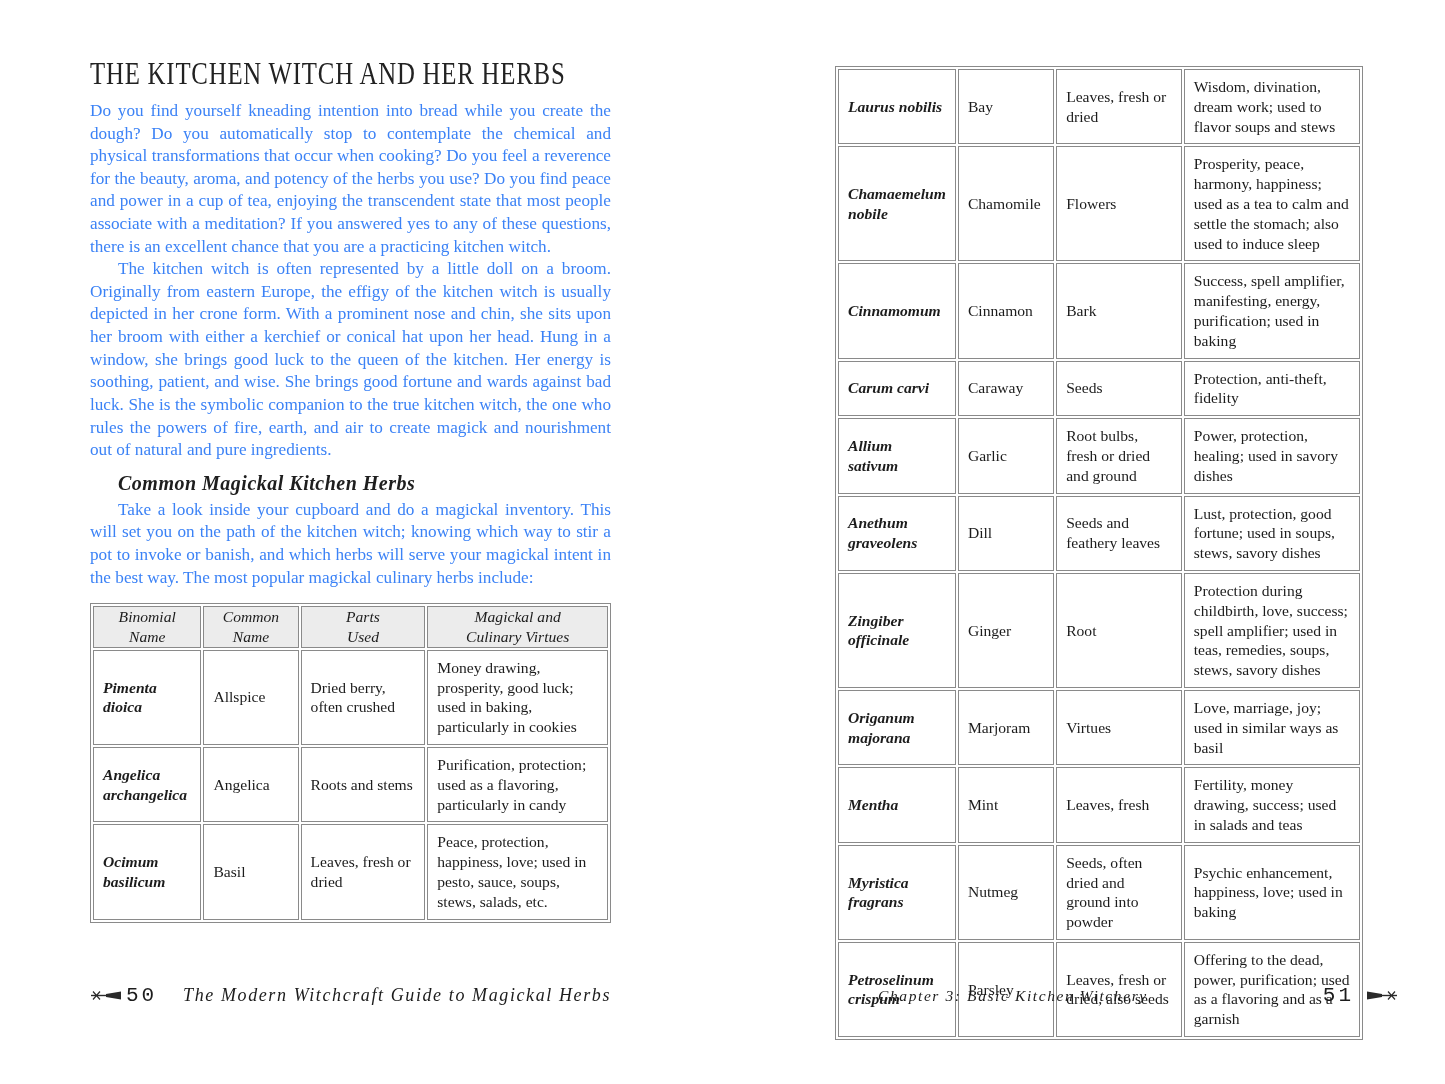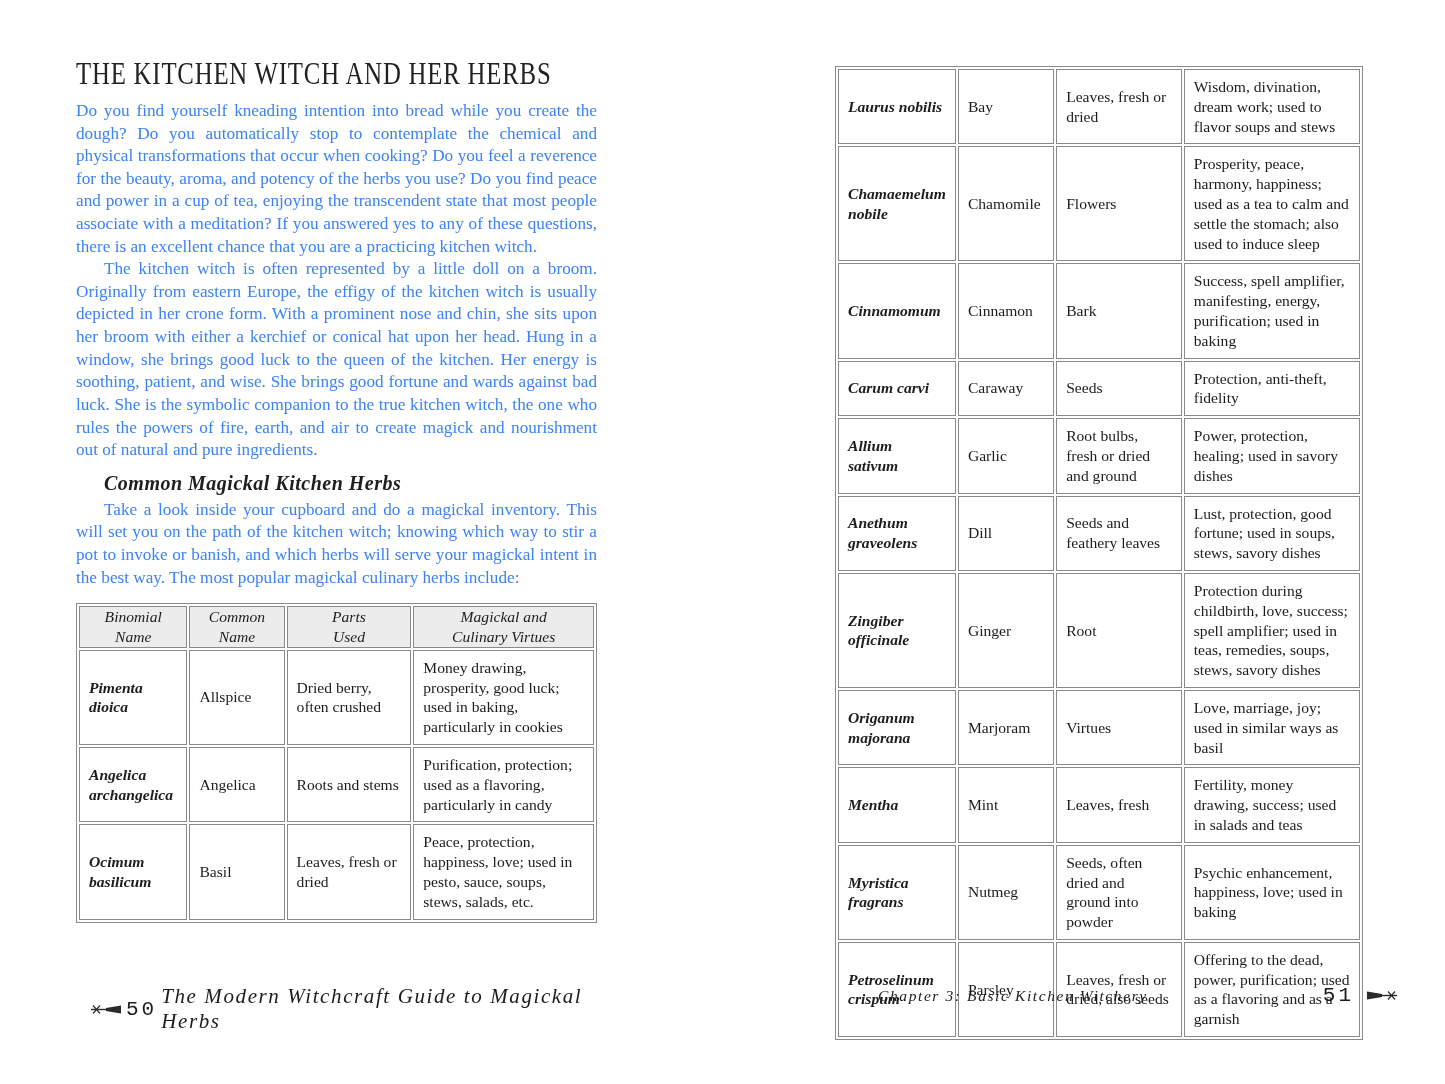--- a/index.html
+++ b/index.html
@@ -4,21 +4,21 @@
 <style>
   * { margin:0; padding:0; box-sizing:border-box; }
   html,body { width:1445px; height:1084px; }
   body {
     background:#ffffff;
     color:#1c1c1c;
     font-family:"Liberation Serif", serif;
     position:relative;
     overflow:hidden;
   }
-  .page-left  { position:absolute; left:76px;  top:56px; width:521px; }
+  .page-left  { position:absolute; left:90px;  top:56px; width:521px; }
   .page-right { position:absolute; left:835px; top:66px; width:528px; }
 
   .chapter-title {
     font-size:31px;
     font-weight:500;
     letter-spacing:1px;
     transform:scaleX(0.80);
     transform-origin:left center;
     white-space:nowrap;
     display:inline-block;
@@ -70,22 +70,22 @@
     position:absolute;
     top:984px;
     display:flex;
     align-items:center;
     font-size:15px;
   }
   .footer-left  { left:90px;  width:521px; }
   .footer-right { left:878px; width:520px; justify-content:space-between; }
   .page-num { letter-spacing:3px; font-size:21px; margin:0 4px;font-family:Liberation Mono, monospace; }
   .footer-title {
-    flex:1; text-align:left;
-    font-style:italic; letter-spacing:1.6px; font-size:21px;
+    flex:1; text-align:right;
+    font-style:italic; letter-spacing:1.6px; font-size:18px;
   }
   .footer-chapter { font-style:italic; letter-spacing:1.6px; font-size:15.5px; }
   .footer-right .page-num { margin-right:12px; }
   .ornament { display:inline-block; }
   .ornament svg { display:block; }
 </style>
 </head>
 <body>
 
 <div class="page-left">

